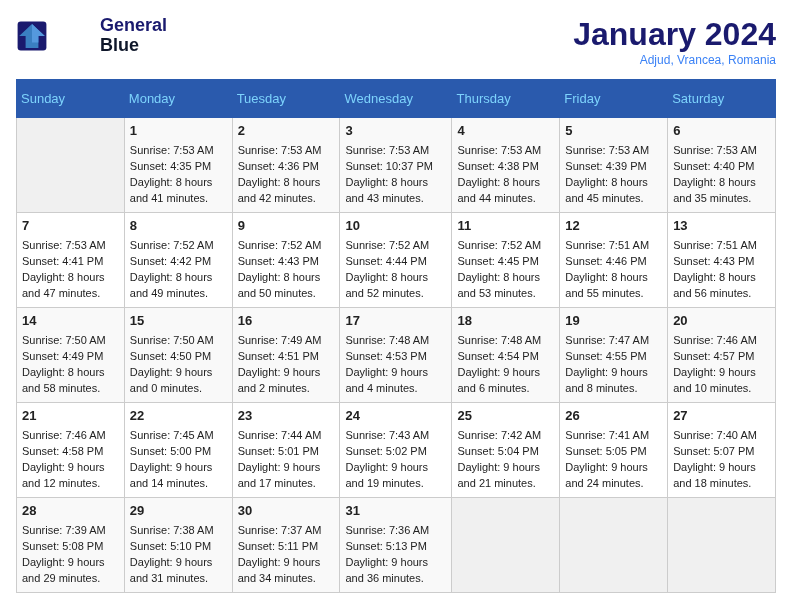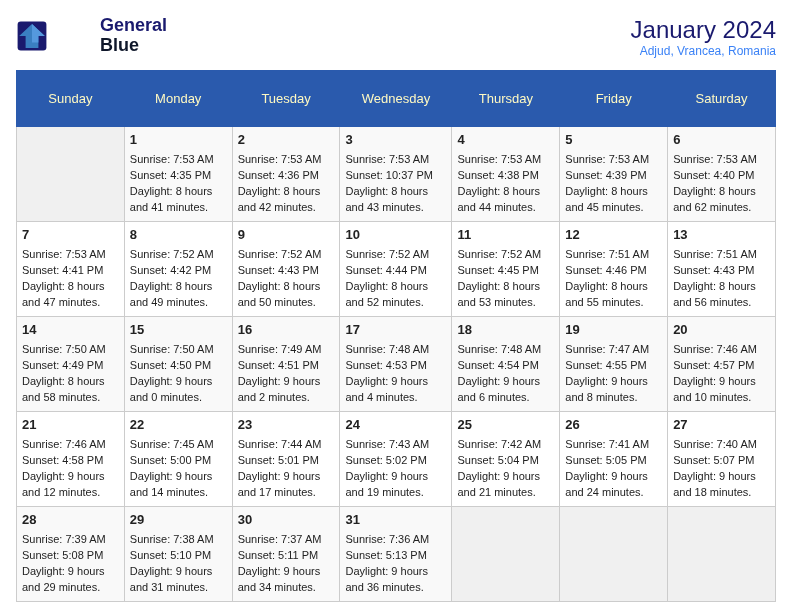--- a/index.html
+++ b/index.html
@@ -32,38 +32,38 @@
     }
     .logo-icon {
       width: 32px;
       height: 32px;
       margin-right: 4px;
     }
     .title-area {
       text-align: right;
     }
     .month-title {
-      font-size: 24px;
+      font-size: 32px;
       color: #1a1a6e;
-      font-weight: normal;
+      font-weight: bold;
     }
     .subtitle {
       font-size: 12px;
       color: #3b82f6;
     }
     table {
       width: 100%;
       border-collapse: collapse;
       font-size: 11px;
     }
     thead tr th {
       background-color: #2a5aad;
-      color: #fef9c3;
-      padding: 20px 4px;
-      text-align: center;
+      color: #7dd3fc;
+      padding: 11px 4px;
+      text-align: left;
       font-size: 13px;
       font-weight: normal;
       border: 1px solid #2a5aad;
     }
     tbody tr td {
       border: 1px solid #ccc;
       vertical-align: top;
       padding: 4px 5px;
       min-height: 80px;
       height: 95px;
@@ -158,21 +158,21 @@
           <div>Sunrise: 7:53 AM</div>
           <div>Sunset: 4:39 PM</div>
           <div>Daylight: 8 hours</div>
           <div>and 45 minutes.</div>
         </td>
         <td>
           <span class="day-number">6</span>
           <div>Sunrise: 7:53 AM</div>
           <div>Sunset: 4:40 PM</div>
           <div>Daylight: 8 hours</div>
-          <div>and 62 minutes.</div>
+          <div>and 35 minutes.</div>
         </td>
       </tr>
       <tr>
         <td>
           <span class="day-number">7</span>
           <div>Sunrise: 7:53 AM</div>
           <div>Sunset: 4:41 PM</div>
           <div>Daylight: 8 hours</div>
           <div>and 47 minutes.</div>
         </td>

